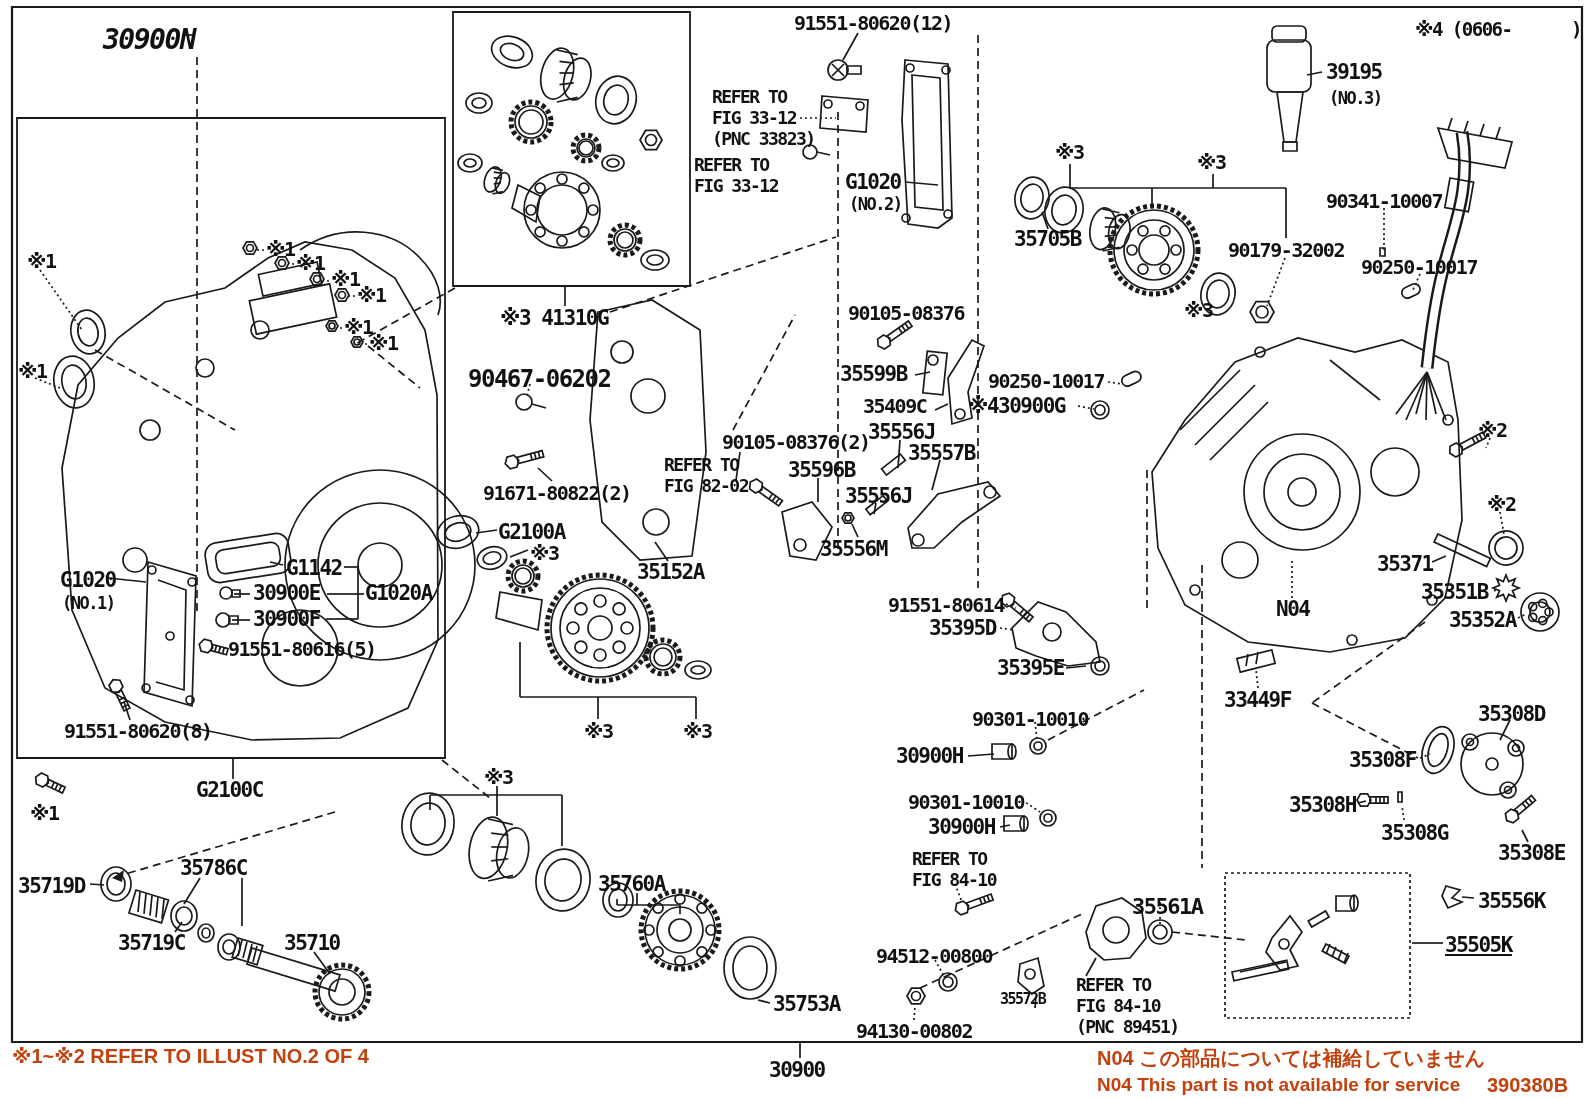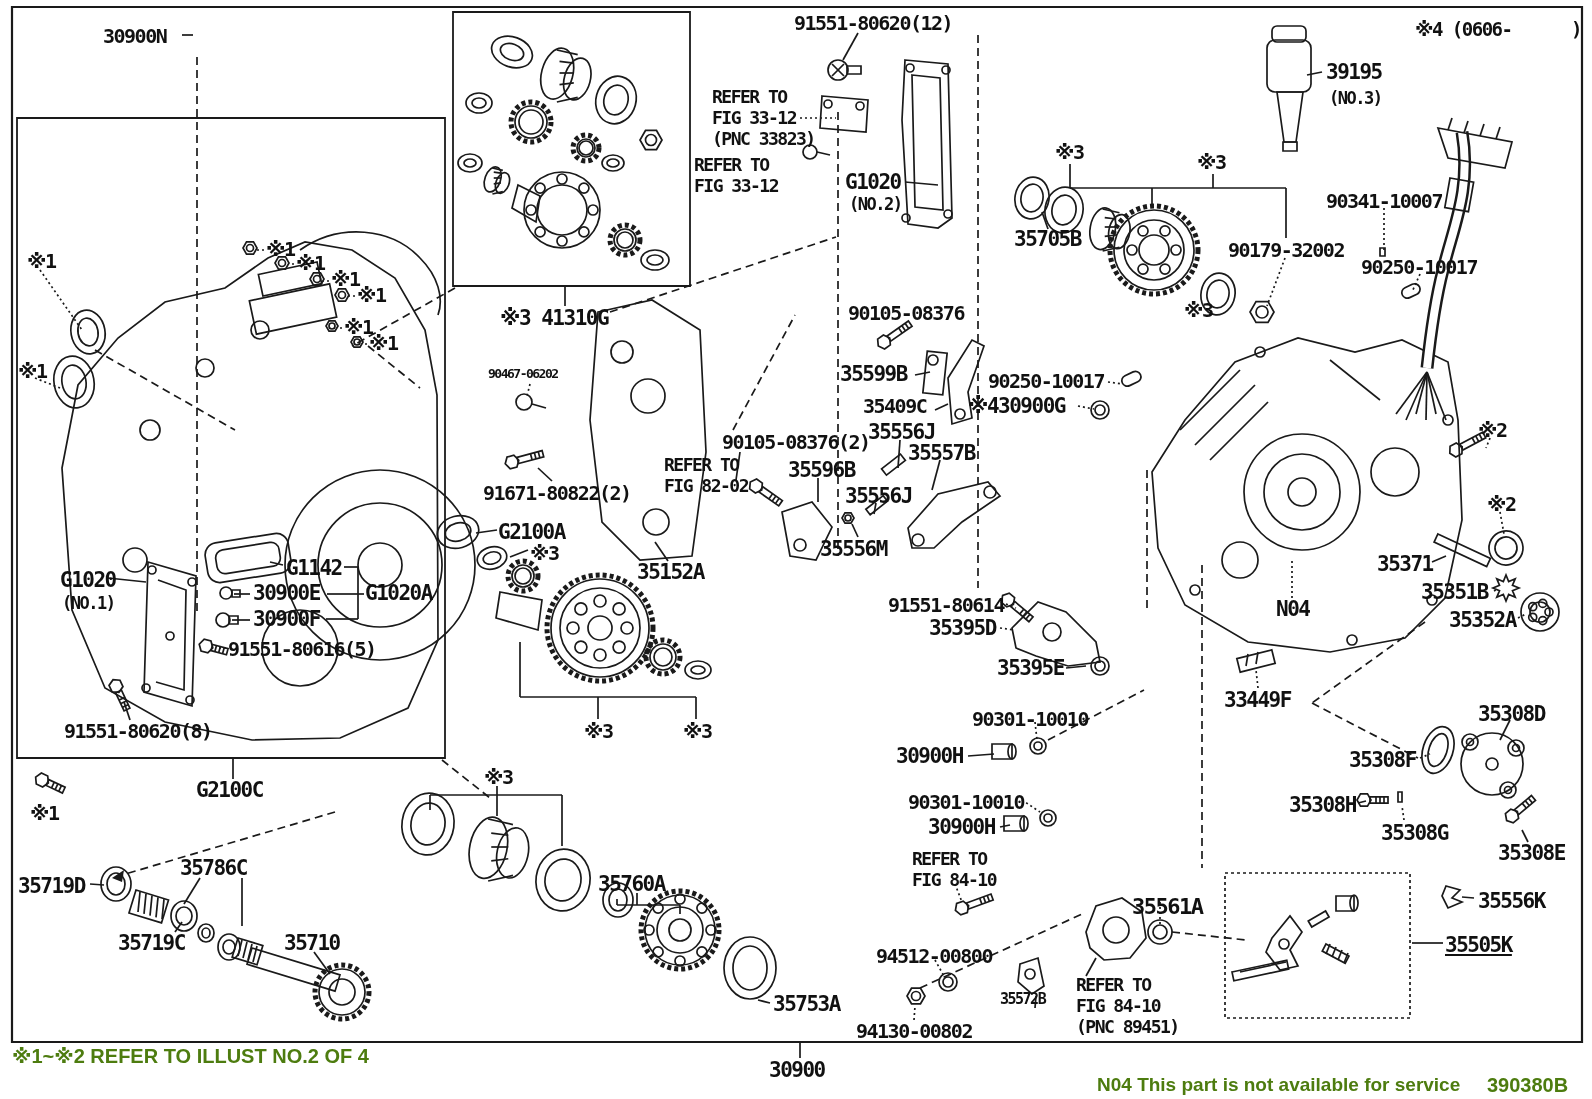--- a/index.html
+++ b/index.html
@@ -3,21 +3,21 @@
 <meta charset="utf-8">
 <style>
   html,body{margin:0;padding:0;background:#fff;}
   #stage{position:relative;width:1592px;height:1099px;background:#ffffff;overflow:hidden;
          font-family:"DejaVu Sans Mono","DejaVu Sans",monospace;}
   #art{position:absolute;left:0;top:0;}
   #labels{position:absolute;left:0;top:0;width:100%;height:100%;}
   .pn{position:absolute;white-space:pre;color:#111;
       font-family:"DejaVu Sans Mono","DejaVu Sans",monospace;
       font-weight:bold;letter-spacing:-1.5px;line-height:1;}
-  .note{position:absolute;white-space:pre;color:#4d7c0f;
+  .note{position:absolute;white-space:pre;color:#c2410c;
       font-family:"Liberation Sans","DejaVu Sans",sans-serif;font-weight:600;line-height:1;}
   svg *{vector-effect:non-scaling-stroke;}
 </style>
 </head>
 <body>
 
 <div id="stage">
   <svg id="art" width="1592" height="1099" viewBox="0 0 1592 1099" xmlns="http://www.w3.org/2000/svg">
       <rect x="12" y="7" width="1570" height="1035" stroke="#1a1a1a" stroke-width="2.2" fill="none"></rect>
       <rect x="17" y="118" width="428" height="640" stroke="#1a1a1a" stroke-width="1.8" fill="none"></rect>
@@ -599,21 +599,21 @@
       <line x1="1336" y1="947" x2="1332" y2="957" stroke="#1a1a1a" stroke-width="1.7" fill="none"></line>
       <line x1="1342" y1="950" x2="1338" y2="960" stroke="#1a1a1a" stroke-width="1.7" fill="none"></line>
       <line x1="1348" y1="953" x2="1344" y2="963" stroke="#1a1a1a" stroke-width="1.7" fill="none"></line>
       <rect x="1336" y="896" width="18" height="15" stroke="#1a1a1a" stroke-width="1.7" fill="none"></rect>
       <ellipse cx="1354" cy="903" rx="4" ry="8" stroke="#1a1a1a" stroke-width="1.7" fill="none"></ellipse>
       <rect x="1232" y="972" width="56" height="9" transform="rotate(-12 1232 972)" stroke="#1a1a1a" stroke-width="1.7" fill="none"></rect>
       <line x1="1240" y1="972" x2="1286" y2="962" stroke="#1a1a1a" stroke-width="1.7" fill="none"></line>
       <path d="M1446,886 L1460,890 L1452,898 L1462,902 L1448,908 L1442,896 Z" stroke="#1a1a1a" stroke-width="1.7" fill="none"></path>
     </svg>
   <div id="labels">
-      <div class="pn" style="left: 103px; top: 26px; font-size: 20px;">30900N</div>
+      <div class="pn" style="left: 103px; top: 26px; font-size: 28px; font-style: italic;">30900N</div>
       <div class="pn" style="left: 794px; top: 13px; font-size: 20px;">91551-80620(12)</div>
       <div class="pn" style="left: 1415px; top: 20px; font-size: 19px;">※4 (0606-      )</div>
       <div class="pn" style="left: 1326px; top: 62px; font-size: 21px;">39195</div>
       <div class="pn" style="left: 1329px; top: 90px; font-size: 17px;">(NO.3)</div>
       <div class="pn" style="left: 712px; top: 88px; font-size: 18px;">REFER TO</div>
       <div class="pn" style="left: 712px; top: 109px; font-size: 18px;">FIG 33-12</div>
       <div class="pn" style="left: 712px; top: 130px; font-size: 18px;">(PNC 33823)</div>
       <div class="pn" style="left: 694px; top: 156px; font-size: 18px;">REFER TO</div>
       <div class="pn" style="left: 694px; top: 177px; font-size: 18px;">FIG 33-12</div>
       <div class="pn" style="left: 845px; top: 172px; font-size: 21px;">G1020</div>
@@ -632,21 +632,21 @@
       <div class="pn" style="left: 968px; top: 396px; font-size: 21px;">※430900G</div>
       <div class="pn" style="left: 868px; top: 422px; font-size: 21px;">35556J</div>
       <div class="pn" style="left: 908px; top: 443px; font-size: 21px;">35557B</div>
       <div class="pn" style="left: 722px; top: 432px; font-size: 20px;">90105-08376(2)</div>
       <div class="pn" style="left: 788px; top: 460px; font-size: 21px;">35596B</div>
       <div class="pn" style="left: 664px; top: 456px; font-size: 18px;">REFER TO</div>
       <div class="pn" style="left: 664px; top: 477px; font-size: 18px;">FIG 82-02</div>
       <div class="pn" style="left: 845px; top: 486px; font-size: 21px;">35556J</div>
       <div class="pn" style="left: 820px; top: 539px; font-size: 21px;">35556M</div>
       <div class="pn" style="left: 500px; top: 308px; font-size: 21px;">※3 41310G</div>
-      <div class="pn" style="left: 488px; top: 367px; font-size: 13px;">90467-06202</div>
+      <div class="pn" style="left: 468px; top: 367px; font-size: 24px;">90467-06202</div>
       <div class="pn" style="left: 483px; top: 483px; font-size: 20px;">91671-80822(2)</div>
       <div class="pn" style="left: 498px; top: 522px; font-size: 21px;">G2100A</div>
       <div class="pn" style="left: 530px; top: 543px; font-size: 20px;">※3</div>
       <div class="pn" style="left: 637px; top: 562px; font-size: 21px;">35152A</div>
       <div class="pn" style="left: 60px; top: 570px; font-size: 21px;">G1020</div>
       <div class="pn" style="left: 62px; top: 595px; font-size: 17px;">(NO.1)</div>
       <div class="pn" style="left: 286px; top: 558px; font-size: 21px;">G1142</div>
       <div class="pn" style="left: 253px; top: 583px; font-size: 21px;">30900E</div>
       <div class="pn" style="left: 365px; top: 583px; font-size: 21px;">G1020A</div>
       <div class="pn" style="left: 253px; top: 609px; font-size: 21px;">30900F</div>
@@ -698,15 +698,16 @@
       <div class="pn" style="left: 18px; top: 361px; font-size: 20px;">※1</div>
       <div class="pn" style="left: 266px; top: 239px; font-size: 20px;">※1</div>
       <div class="pn" style="left: 296px; top: 253px; font-size: 20px;">※1</div>
       <div class="pn" style="left: 331px; top: 269px; font-size: 20px;">※1</div>
       <div class="pn" style="left: 357px; top: 285px; font-size: 20px;">※1</div>
       <div class="pn" style="left: 344px; top: 317px; font-size: 20px;">※1</div>
       <div class="pn" style="left: 369px; top: 333px; font-size: 20px;">※1</div>
     </div>
 
   <div class="note" style="left:12px;top:1046px;font-size:20px;">※1~※2 REFER TO ILLUST NO.2 OF 4</div>
+  <div class="note" style="left:1097px;top:1048px;font-size:20px;">N04 この部品については補給していません</div>
   <div class="note" style="left:1097px;top:1075px;font-size:19px;">N04 This part is not available for service</div>
   <div class="note" style="left:1487px;top:1075px;font-size:20px;">390380B</div>
 </div>
 
 </body></html>

